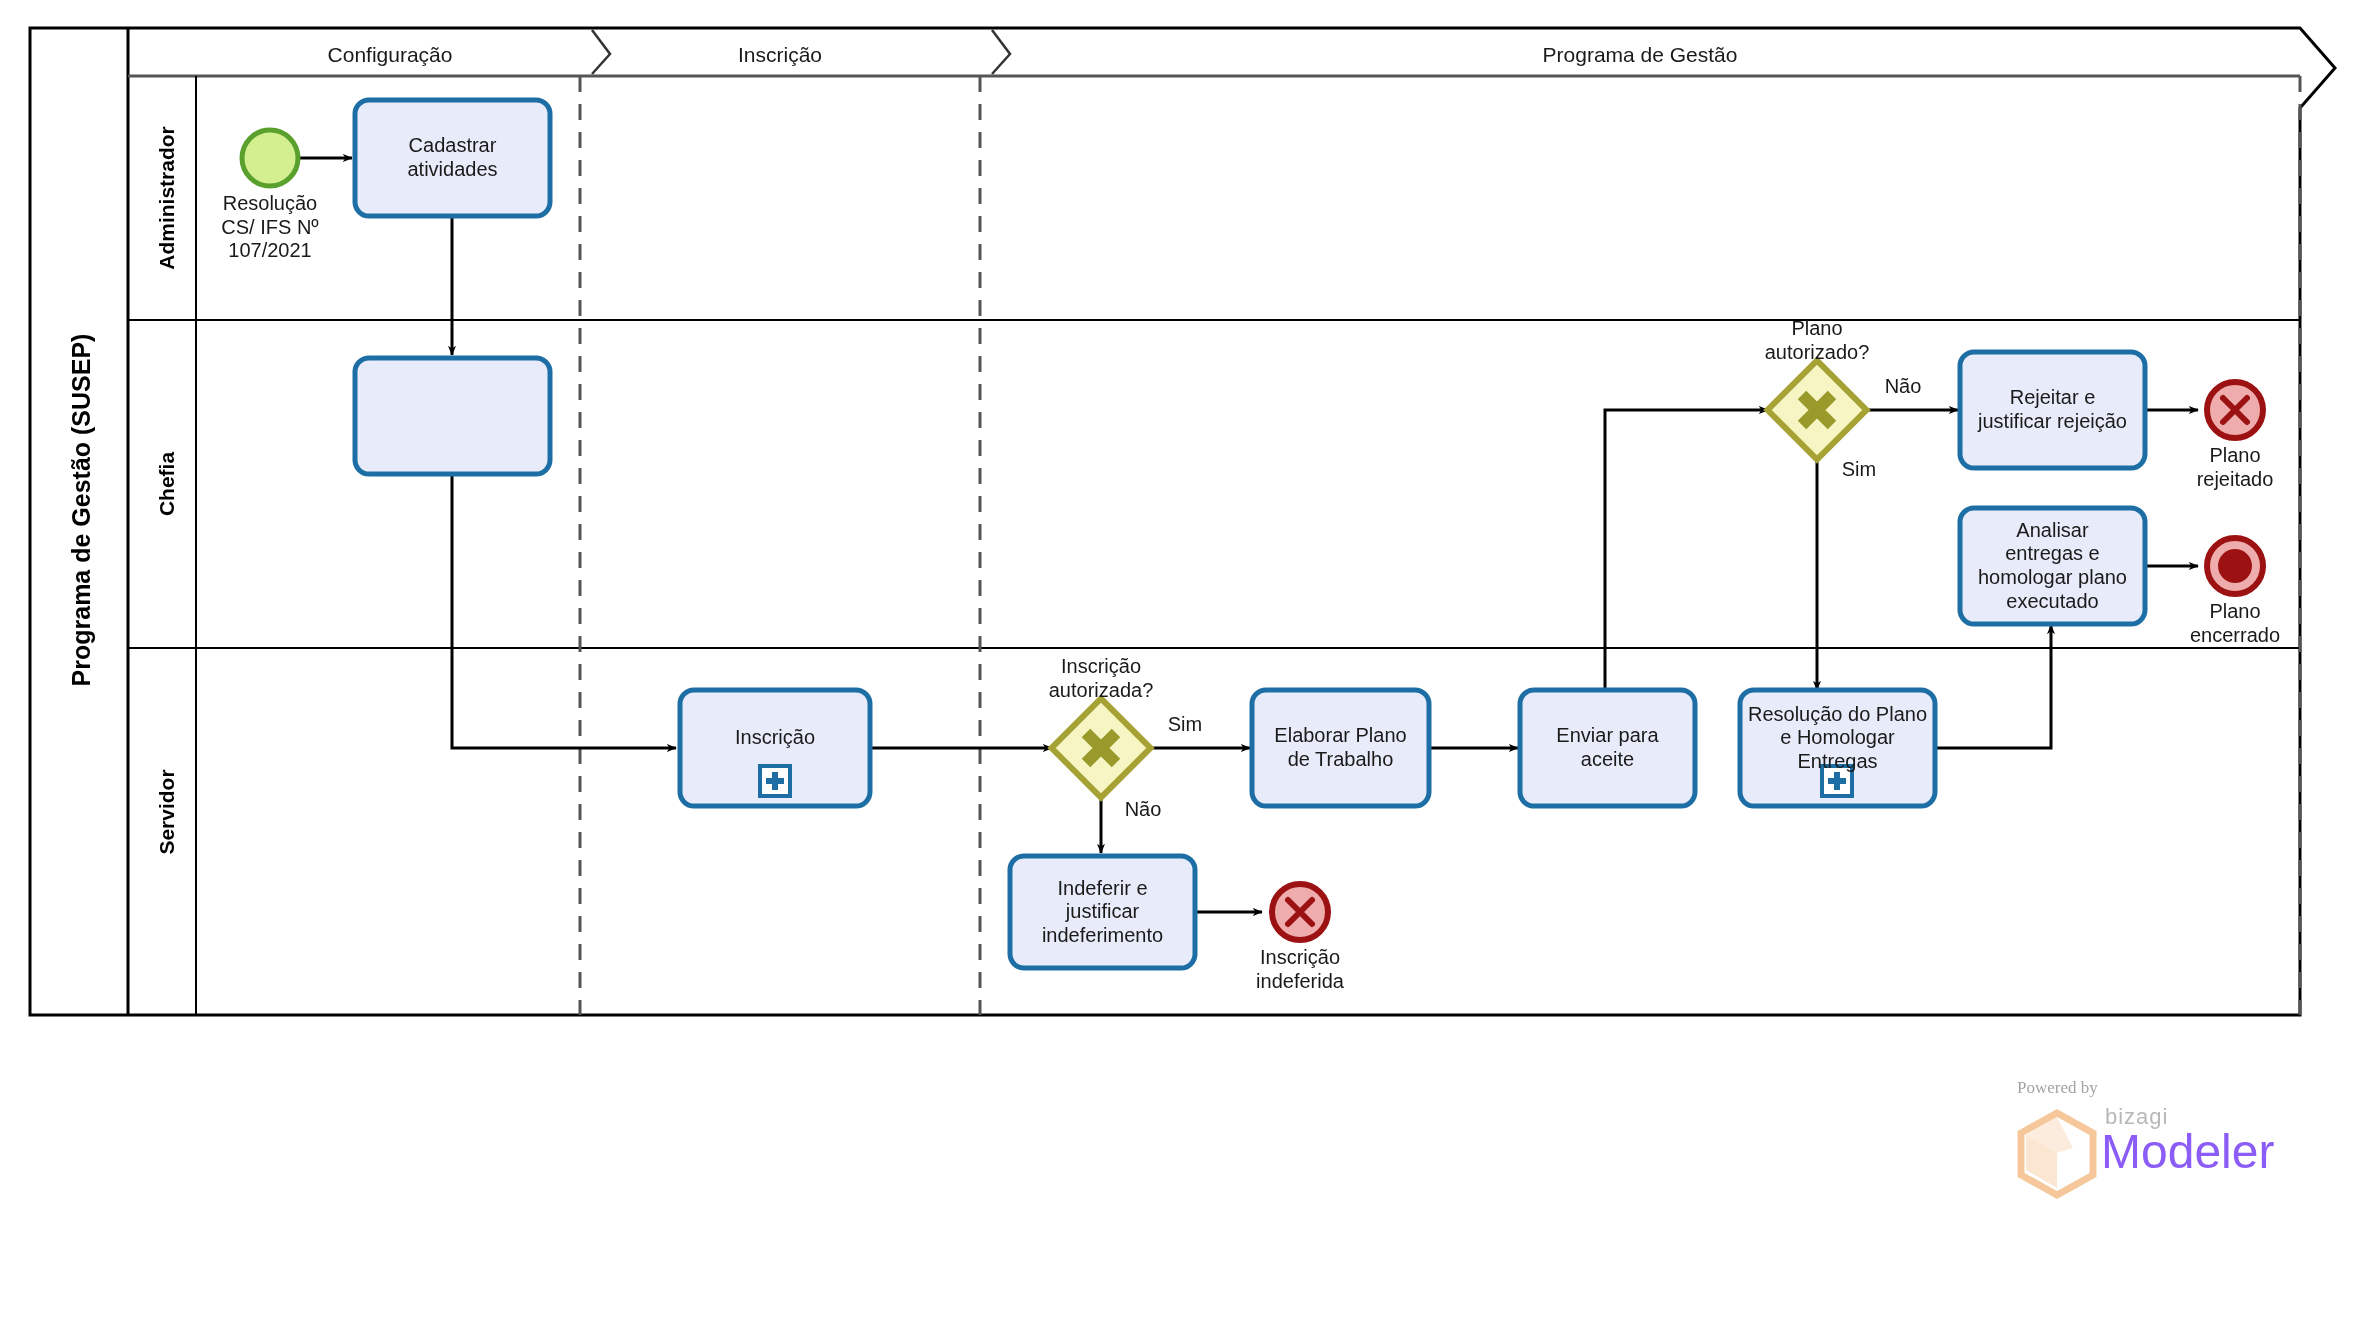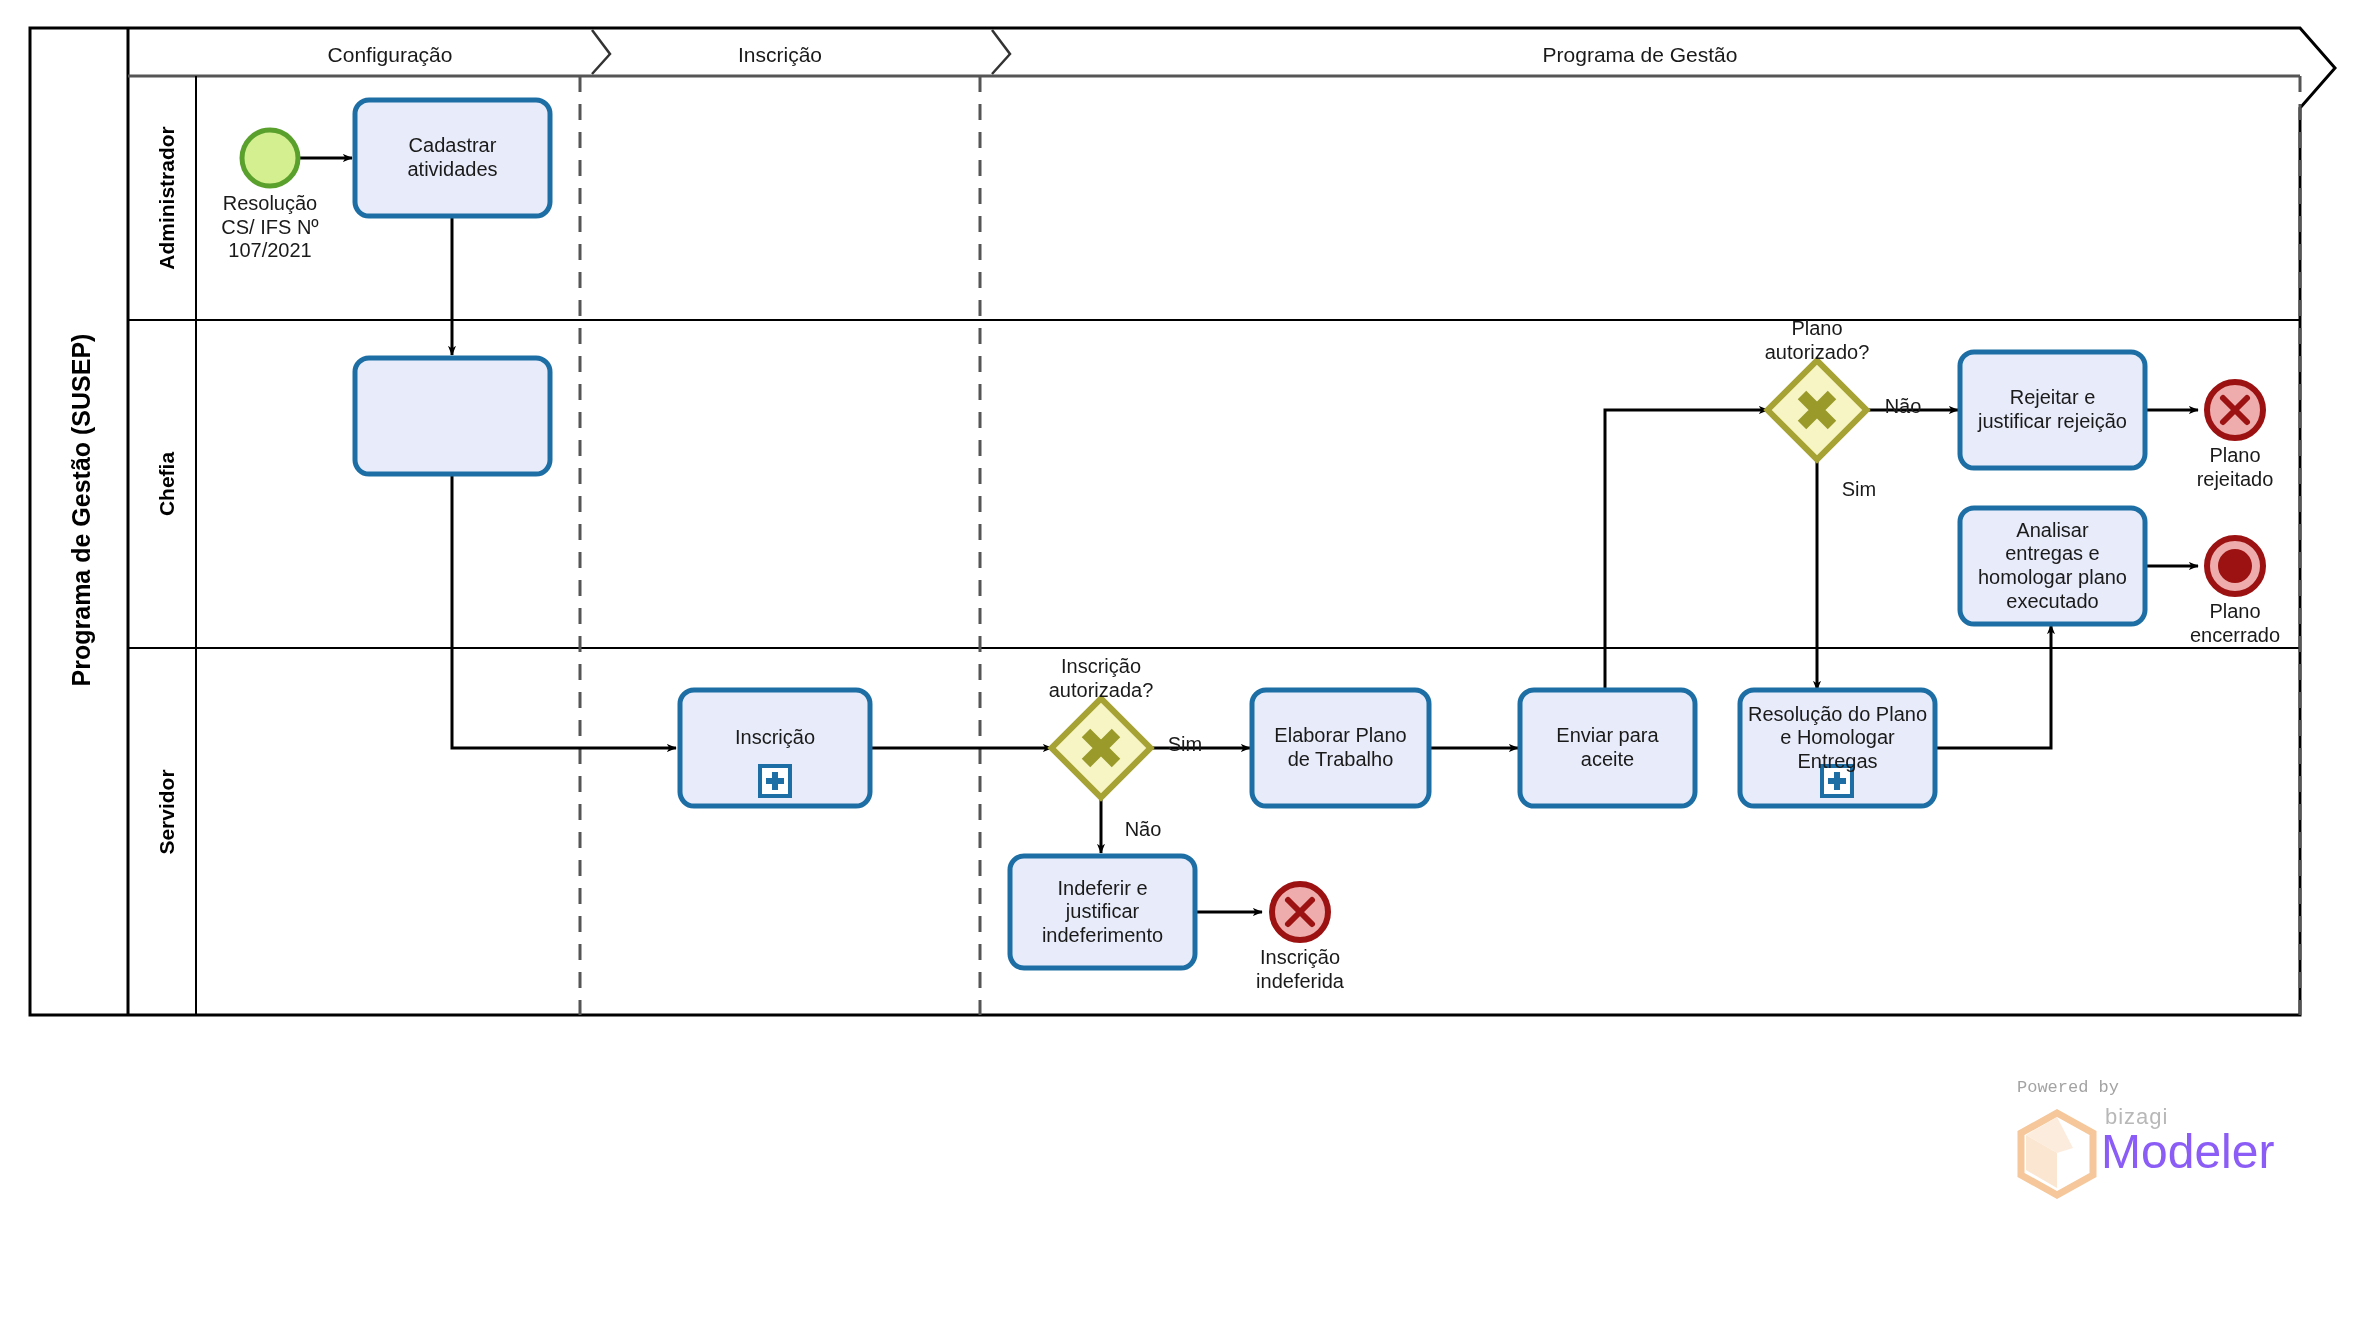--- a/index.html
+++ b/index.html
@@ -42,21 +42,20 @@
     font-size: 20px;
     color: #1a1a1a;
   }
   .gw-label {
     font-size: 20px;
     color: #1a1a1a;
   }
   .flow-label {
     font-size: 20px;
     color: #1a1a1a;
-    margin-top: 20px;
   }
   .phase-label {
     font-size: 21px;
     color: #1a1a1a;
   }
   .lane-label {
     font-size: 21px;
     font-weight: bold;
     color: #000;
     transform-origin: 50% 50%;
@@ -81,21 +80,21 @@
     top: 1078px;
     width: 330px;
     height: 120px;
   }
   .logo-powered {
     position: absolute;
     left: 22px;
     top: 0px;
     font-size: 17px;
     color: #a3a3a3;
-    font-family: Liberation Mono, monospace;
+    font-family: Liberation Serif, serif;
   }
   .logo-bizagi {
     position: absolute;
     left: 110px;
     top: 26px;
     font-size: 22px;
     color: #b8b8b8;
     letter-spacing: 1px;
     font-family: "Liberation Sans", sans-serif;
   }

